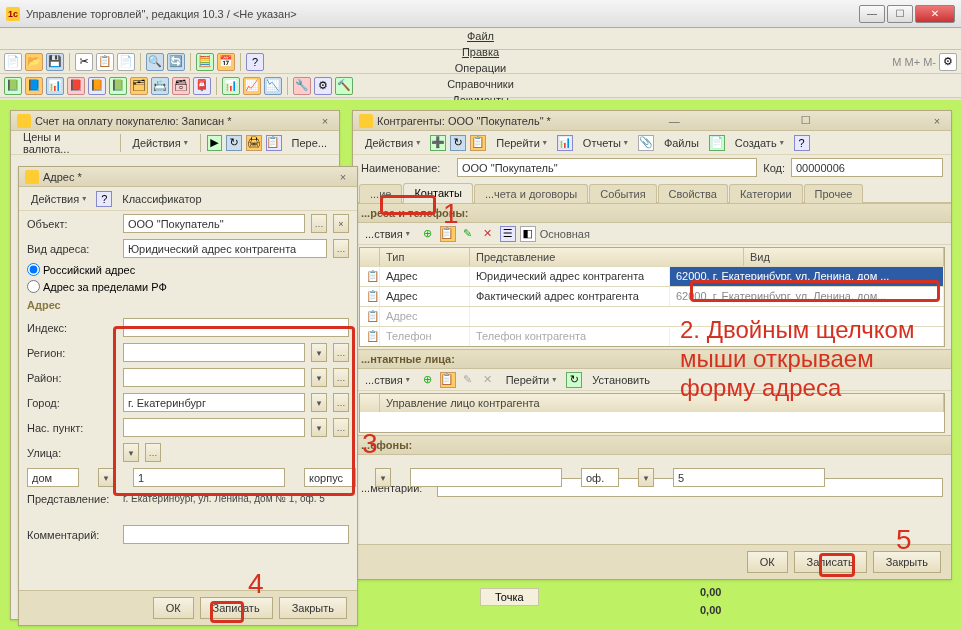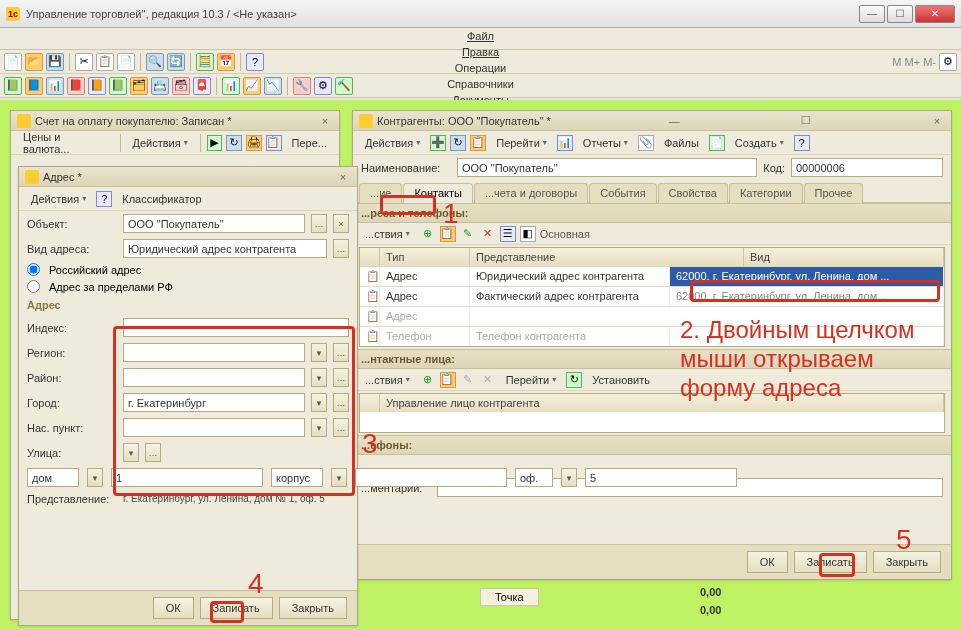--- a/index.html
+++ b/index.html
@@ -36,42 +36,42 @@
 .panel-tools .tbtn { padding: 2px 6px; color: #333; cursor: pointer; display:flex;align-items:center;gap:3px; }
 .panel-tools .tbtn .dd { font-size:8px;color:#666; }
 .panel-tools .ticon { width:16px;height:16px;display:flex;align-items:center;justify-content:center;cursor:pointer; }
 
 
 .form-row { display: flex; align-items: center; padding: 3px 8px; gap: 6px; }
 .form-row label { width: 90px; color: #333; flex-shrink: 0; }
 .form-row input[type=text], .form-row .combo { flex: 1; height: 19px; border: 1px solid #b5aa80; background: #fff; padding: 0 4px; color: #333; }
 .form-row .combo { display:flex;align-items:center; }
 .form-row .ellipsis-btn, .form-row .dd-btn { width: 16px; height: 19px; border: 1px solid #b5aa80; background: linear-gradient(#f6f2e2,#e6dec0); display:flex;align-items:center;justify-content:center;cursor:pointer;font-size:9px;color:#555;flex-shrink:0; }
-.radio-row { display:flex;align-items:flex-end;gap:6px;padding:2px 8px; }
+.radio-row { display:flex;align-items:flex-end;gap:0;padding:2px 8px; }
 .radio-row input { margin-right:3px; }
 
 
 .grid { border: 1px solid #b5aa80; background:#fff; }
 .grid-head { display:flex; background:linear-gradient(#f5f0dc,#e6dec0); }
 .grid-head div { padding: 3px 6px; border-right:1px solid #ccc4a8; color:#444; }
 .grid-row { display:flex; border-top:1px solid #e0dac0; }
 .grid-row div { padding: 3px 6px; border-right:1px solid #eee; color:#333; white-space:nowrap;overflow:hidden;text-overflow:ellipsis; }
 .grid-row.sel div.c3 { background:#2d5ca6; color:#fff; }
 
 
 .hl { position:absolute; border: 3px solid #d63020; border-radius:4px; pointer-events:none; }
 .callout { position:absolute; color:#d63020; font-size: 24px; font-weight:400; pointer-events:none; line-height:1.2; }
 .num-badge { position:absolute; color:#d63020; font-size:28px; font-weight:400; pointer-events:none; }
 
 
 .dlg-btn { height: 22px; padding: 0 12px; border:1px solid #b5aa80; background:linear-gradient(#f6f2e2,#e6dec0); cursor:pointer; color:#333; }
 .dlg-btn.primary { font-weight:normal;margin-left:28px; }
 
 
-.tab-strip { display:flex; border-bottom:1px solid #c9c09b; padding-top:2px; gap:1px; }
+.tab-strip { display:flex; border-bottom:1px solid #c9c09b; padding-top:2px; gap:1px;align-items:center; }
 .tab { padding: 3px 10px; background:#e6dec0; border:1px solid #c9c09b; border-bottom:none; border-radius:3px 3px 0 0; color:#555; cursor:pointer; position:relative;top:1px; }
 .tab.active { background:#efebdc; border-bottom:1px solid #efebdc; color:#000; }
 
 .section-head { background:linear-gradient(#e8e0c2,#ddd5b8); padding:3px 8px; color:#6a5a30; font-weight:bold; border-top:1px solid #c9c09b;border-bottom:1px solid #c9c09b; }
 
 .blue-link { color:#2050a0; }
 </style>
 </head>
 <body>
 
@@ -360,21 +360,21 @@
         <input type="text" style="">
         <div class="dd-btn">▾</div>
         <div class="ellipsis-btn">…</div>
       </div>
     <div class="form-row">
         <label>Улица:</label>
         <div class="dd-btn">▾</div>
         <div class="ellipsis-btn">…</div>
       </div>
 
-    <div class="form-row" style="gap:8px">
+    <div class="form-row" style="gap:19px">
       <div class="combo" style="flex:0 0 52px">
           <span>дом</span>
         </div>
         <div class="dd-btn">▾</div>
       <input type="text" style="flex: 0 0 28px;" value="1">
       <div class="combo" style="flex:0 0 52px">
           <span>корпус</span>
         </div>
         <div class="dd-btn">▾</div>
       <input type="text" style="flex: 0 0 28px;">
@@ -383,20 +383,24 @@
         </div>
         <div class="dd-btn">▾</div>
       <input type="text" style="flex: 0 0 28px;" value="5">
     </div>
 
     <div class="form-row" style="align-items:flex-start">
       <label>Представление:</label>
       <span style="flex:1;font-size:10px;color:#444">г. Екатеринбург, ул. Ленина, дом № 1, оф. 5</span>
     </div>
     <div style="height:14px"></div>
+    <div class="form-row">
+        <label>Комментарий:</label>
+        <input type="text" style="">
+      </div>
 
     <div style="display:flex;justify-content:flex-end;gap:6px;padding:6px 10px;background:#e6dec0;border-top:1px solid #c9c09b;position:absolute;bottom:0;left:0;right:0">
       <button class="dlg-btn primary">ОК</button>
       <button class="dlg-btn">Записать</button>
       <button class="dlg-btn">Закрыть</button>
     </div>
   </div>
 
   <div class="hl" style="left:380px;top:95px;width:56px;height:20px;z-index:10"></div>
   <div class="hl" style="left:690px;top:180px;width:250px;height:22px;z-index:10"></div>

